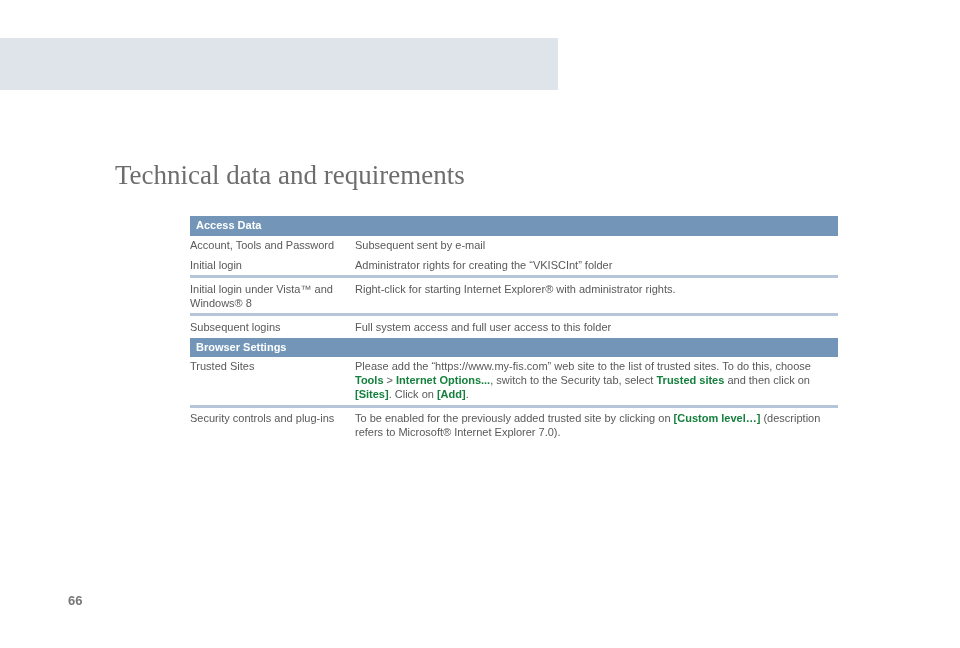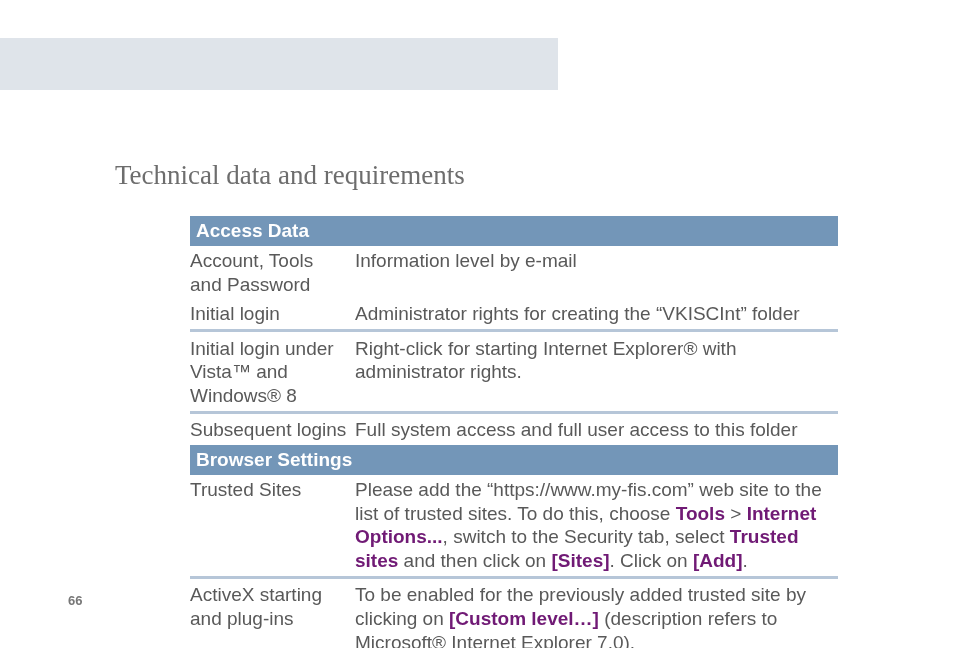--- a/index.html
+++ b/index.html
@@ -21,35 +21,35 @@
     font-weight: 400;
     font-family: Liberation Serif, serif;
   }
   .table-wrap {
     position: absolute;
     top: 216px;
     left: 190px;
     width: 648px;
   }
   table { border-collapse: collapse; width: 100%; }
-  td { vertical-align: top; padding: 3px 6px 3px 0; font-size: 19px; line-height: 1.25; margin-left: 12px; }
+  td { vertical-align: top; padding: 3px 6px 3px 0; font-size: 11px; line-height: 1.25; margin-left: 12px; }
   td.col1 { width: 165px; }
   td.col2 { }
   tr.section td {
     background: #7396b8;
     color: #fff;
     font-weight: 700;
     padding: 3px 6px;
   }
   tr.divider td {
     height: 3px;
     padding: 0;
     border-top: 3px solid #b6c6d8;
   }
-  b { font-weight: 700; color: #701a75; }
+  b { font-weight: 700; color: #15803d; }
   .page-num {
     position: absolute;
     left: 68px;
     bottom: 40px;
     font-size: 13px;
     font-weight: 700;
     color: #777;
   }
 </style>
 </head>
@@ -60,21 +60,21 @@
 <h1 class="title">Technical data and requirements</h1>
 
 <div class="table-wrap">
   <table>
     <tbody id="tbody">
         <tr class="section">
           <td colspan="2">Access Data</td>
         </tr>
         <tr>
           <td class="col1">Account, Tools and Password</td>
-          <td class="col2">Information level by e-mail</td>
+          <td class="col2">Subsequent sent by e-mail</td>
         </tr>
         <tr>
           <td class="col1">Initial login</td>
           <td class="col2">Administrator rights for creating the “VKISCInt” folder</td>
         </tr>
         <tr class="divider">
           <td class="col1"></td>
           <td class="col2"></td>
         </tr>
         <tr>
@@ -94,20 +94,20 @@
         </tr>
         <tr>
           <td class="col1">Trusted Sites</td>
           <td class="col2">Please add the “https://www.my-fis.com” web site to the list of trusted sites. To do this, choose <b>Tools</b> &gt; <b>Internet Options...</b>, switch to the Security tab, select <b>Trusted sites</b> and then click on <b>[Sites]</b>. Click on <b>[Add]</b>.</td>
         </tr>
         <tr class="divider">
           <td class="col1"></td>
           <td class="col2"></td>
         </tr>
         <tr>
-          <td class="col1">ActiveX starting and plug-ins</td>
+          <td class="col1">Security controls and plug-ins</td>
           <td class="col2">To be enabled for the previously added trusted site by clicking on <b>[Custom level…]</b> (description refers to Microsoft® Internet Explorer 7.0).</td>
         </tr>
       </tbody>
   </table>
 </div>
 
 <div class="page-num">66</div>
 
 </body></html>

